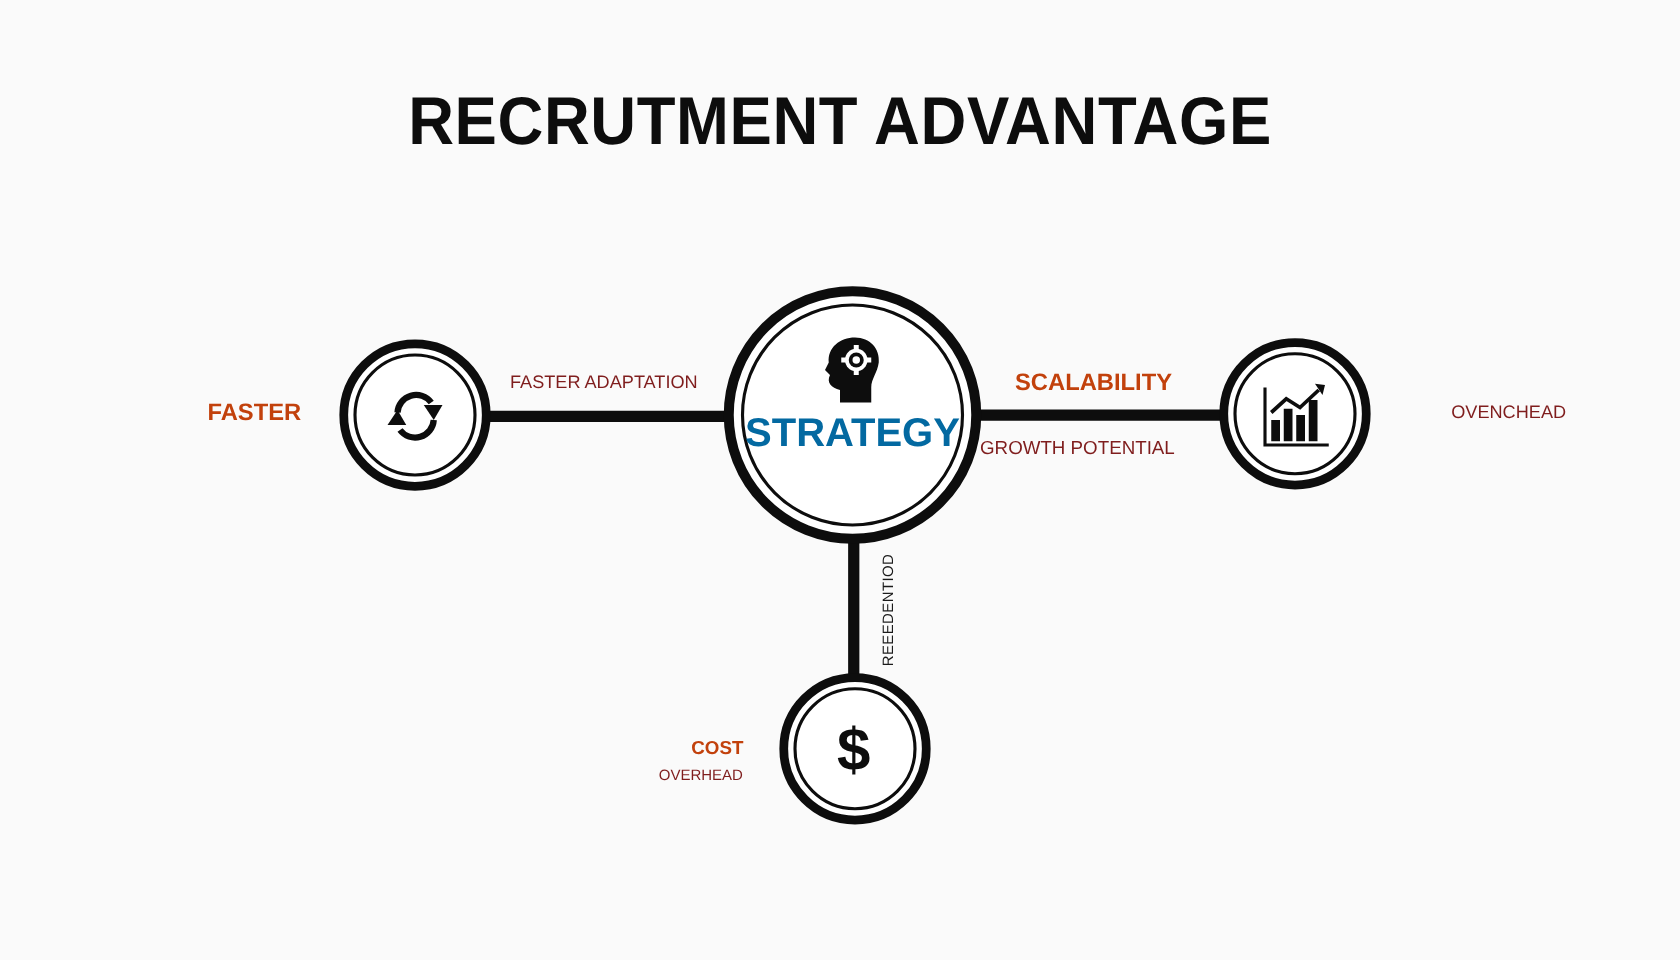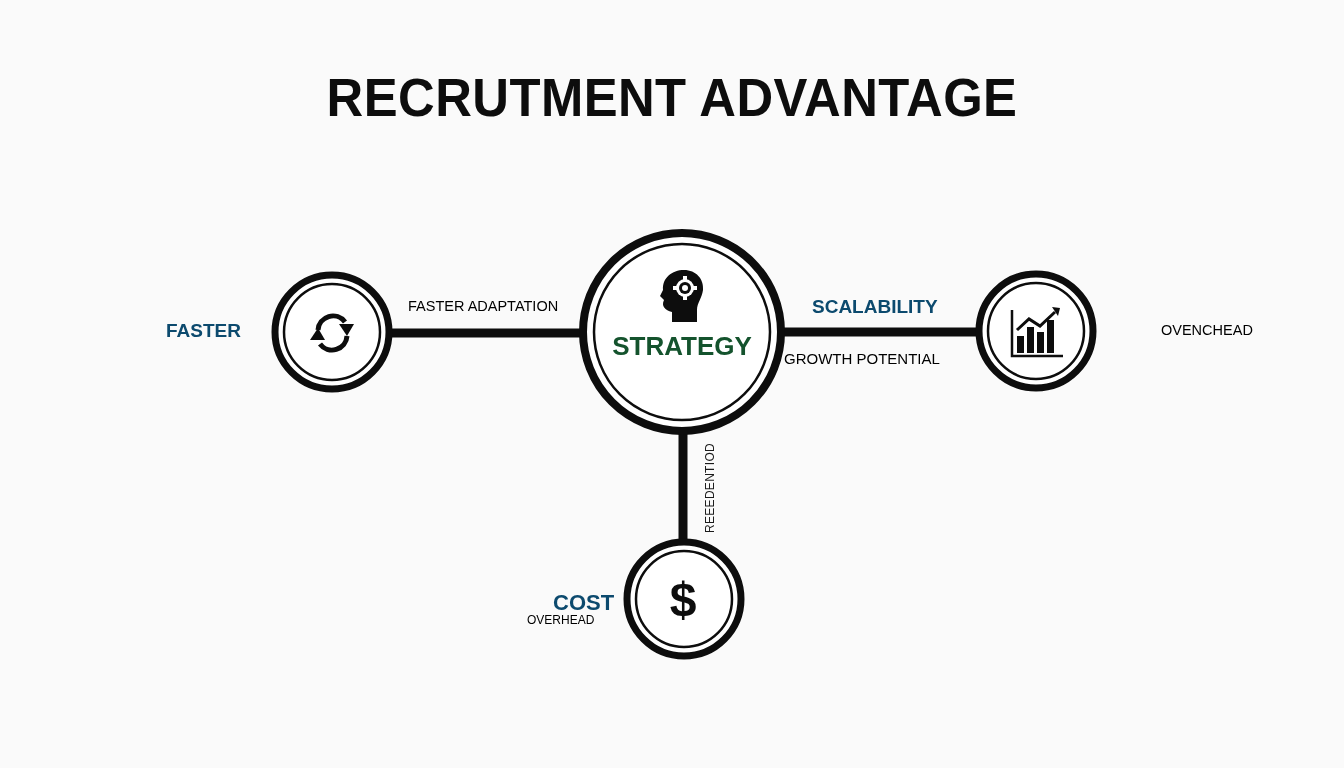--- a/index.html
+++ b/index.html
@@ -12,31 +12,31 @@
     }
     .title {
       position: absolute; left: 0; right: 0; top: 66px;
       text-align: center;
       font-size: 54px; font-weight: 700; letter-spacing: 0.5px;
       transform: scaleX(0.94);
       color: #0d0d0d;
     }
     .diagram { position: absolute; left: 0; top: 0; }
     .lbl { position: absolute; white-space: nowrap; }
-    .bold { font-weight: 700; font-size: 19px; color: #0c4a6e; }
-    .thin { font-size: 15px; color: #000000; text-align: right; }
+    .bold { font-weight: 700; font-size: 19px; color: #c2410c; }
+    .thin { font-size: 15px; color: #7f1d1d; text-align: right; }
     .vert {
       position: absolute; left: 710px; top: 488px;
       transform: translate(-50%, -50%) rotate(-90deg);
       font-size: 12px; letter-spacing: 0.3px; white-space: nowrap; color: #1a1a1a;
     }
     .center-label {
       position: absolute; left: 682px; top: 346px;
       transform: translate(-50%, -50%);
-      font-size: 26px; font-weight: 700; color: #14532d;
+      font-size: 32px; font-weight: 700; color: #0369a1;
     }
   </style>
 </head>
 <body>
 
 <div class="title">RECRUTMENT ADVANTAGE</div>
 
 <svg class="diagram" width="1344" height="768" viewBox="0 0 1344 768">
 
   <g stroke="#0d0d0d" stroke-width="9" fill="none">
@@ -98,14 +98,14 @@
 
 <div class="lbl bold" style="left:166px; top:320px;">FASTER</div>
 <div class="lbl thin" style="left:408px; top:298px; font-size:14.5px;">FASTER ADAPTATION</div>
 
 <div class="lbl bold" style="left:812px; top:296px;">SCALABILITY</div>
 <div class="lbl thin" style="left:784px; top:350px; font-size:15px;">GROWTH POTENTIAL</div>
 <div class="lbl thin" style="left:1119px; top:322px; font-size:14.5px;margin-left:42px;">OVENCHEAD</div>
 
 <div class="vert">REEEDENTIOD</div>
 
-<div class="lbl bold" style="left:553px; top:590px; font-size:22px;">COST</div>
+<div class="lbl bold" style="left:553px; top:590px; font-size:15px;">COST</div>
 <div class="lbl thin" style="left:527px; top:613px; font-size:12px;">OVERHEAD</div>
 
 </body></html>

